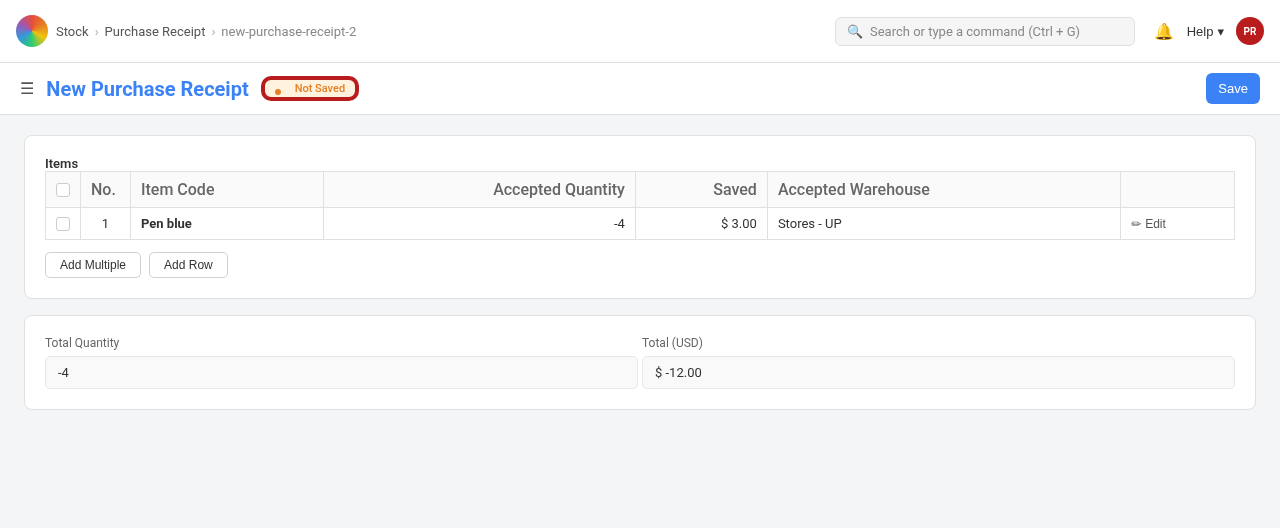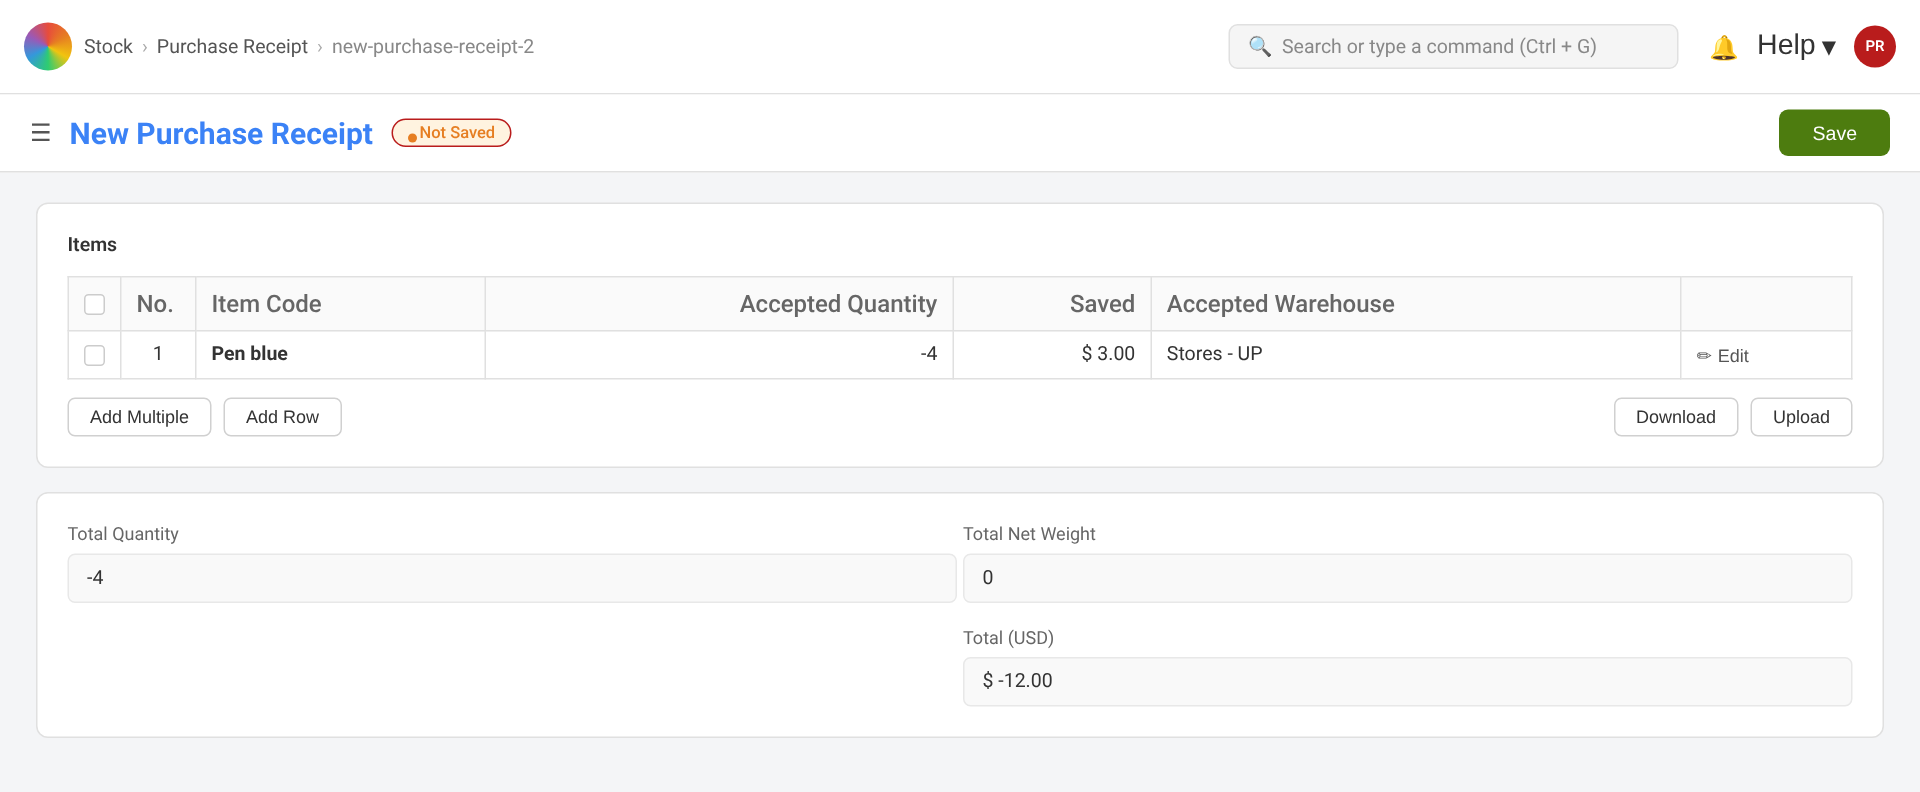--- a/index.html
+++ b/index.html
@@ -32,63 +32,63 @@
       background: #f5f5f5; border: 1px solid #e0e0e0; border-radius: 6px;
       padding: 6px 12px; gap: 6px; width: 300px;
       color: #888; font-size: 13px;
     }
     .nav-right {
       display: flex; align-items: center; gap: 12px; margin-left: 12px;
     }
     .bell-icon { font-size: 16px; color: #555; cursor: pointer; }
     .help-btn {
       display: flex; align-items: center; gap: 4px;
-      font-size: 19px; color: #333; cursor: pointer; border: none; background: none;
+      font-size: 13px; color: #333; cursor: pointer; border: none; background: none;
     }
     .avatar {
       width: 28px; height: 28px; background: #b91c1c; color: #fff;
       border-radius: 50%; display: flex; align-items: center; justify-content: center;
       font-size: 10px; font-weight: 600;
     }
 
     
     .sub-header {
       background: #fff;
       border-bottom: 1px solid #e0e0e0;
       height: 52px;
       display: flex;
       align-items: center;
       padding: 0 20px;
       gap: 12px;
     }
     .hamburger { font-size: 16px; color: #555; cursor: pointer; }
     .page-title { font-size: 20px; font-weight: 700; color: #3b82f6; }
     .not-saved-badge {
-      background: #fff3e0; color: #e67e22; border: 1px solid #b91c1c;
+      background: #fff3e0; color: #e67e22; border: 4px solid #b91c1c;
       border-radius: 10px; padding: 2px 10px; font-size: 11px; font-weight: 500;
-      display: flex; align-items: flex-end; gap: 2px;
+      display: flex; align-items: flex-end; gap: 14px;
     }
     .not-saved-dot { width: 6px; height: 6px; background: #e67e22; border-radius: 50%; }
     .save-btn {
       margin-left: auto;
-      background: #4d7c0f; color: #fff; border: none; border-radius: 6px;
-      padding: 8px 22px; font-size: 13px; font-weight: 500; cursor: pointer;
+      background: #3b82f6; color: #fff; border: none; border-radius: 6px;
+      padding: 8px 12px; font-size: 13px; font-weight: 500; cursor: pointer;
     }
 
     
     .main-content {
       padding: 20px 24px;
       display: flex; flex-direction: column; gap: 16px;
     }
 
     .card {
       background: #fff; border: 1px solid #e0e0e0; border-radius: 8px; padding: 20px;
     }
 
-    .section-title { font-size: 13px; font-weight: 600; color: #333; margin-bottom: 13px; }
+    .section-title { font-size: 13px; font-weight: 600; color: #333; margin-bottom: 0; }
 
     
     .items-table { width: 100%; border-collapse: collapse; }
     .items-table th {
       border: 1px solid #e0e0e0; padding: 8px 10px;
       font-size: 16px; color: #666; font-weight: 500; text-align: left;
       background: #fafafa;
     }
     .items-table th.right { text-align: right; }
     .items-table td {
@@ -208,40 +208,32 @@
           </td>
         </tr>
       </tbody>
     </table>
 
     <div class="table-actions">
       <div class="left">
         <button class="btn-outline">Add Multiple</button>
         <button class="btn-outline">Add Row</button>
       </div>
-      <div class="right">
-        <button class="btn-outline">Download</button>
-        <button class="btn-outline">Upload</button>
-      </div>
     </div>
   </div>
 
   <div class="card">
     <div class="summary-grid">
 
       <div>
         <div class="field-label">Total Quantity</div>
         <div class="field-value">-4</div>
       </div>
 
       <div class="right-summary">
-        <div>
-          <div class="field-label">Total Net Weight</div>
-          <div class="field-value">0</div>
-        </div>
         <div>
           <div class="field-label">Total (USD)</div>
           <div class="field-value">$ -12.00</div>
         </div>
       </div>
     </div>
   </div>
 
 </div>
 

